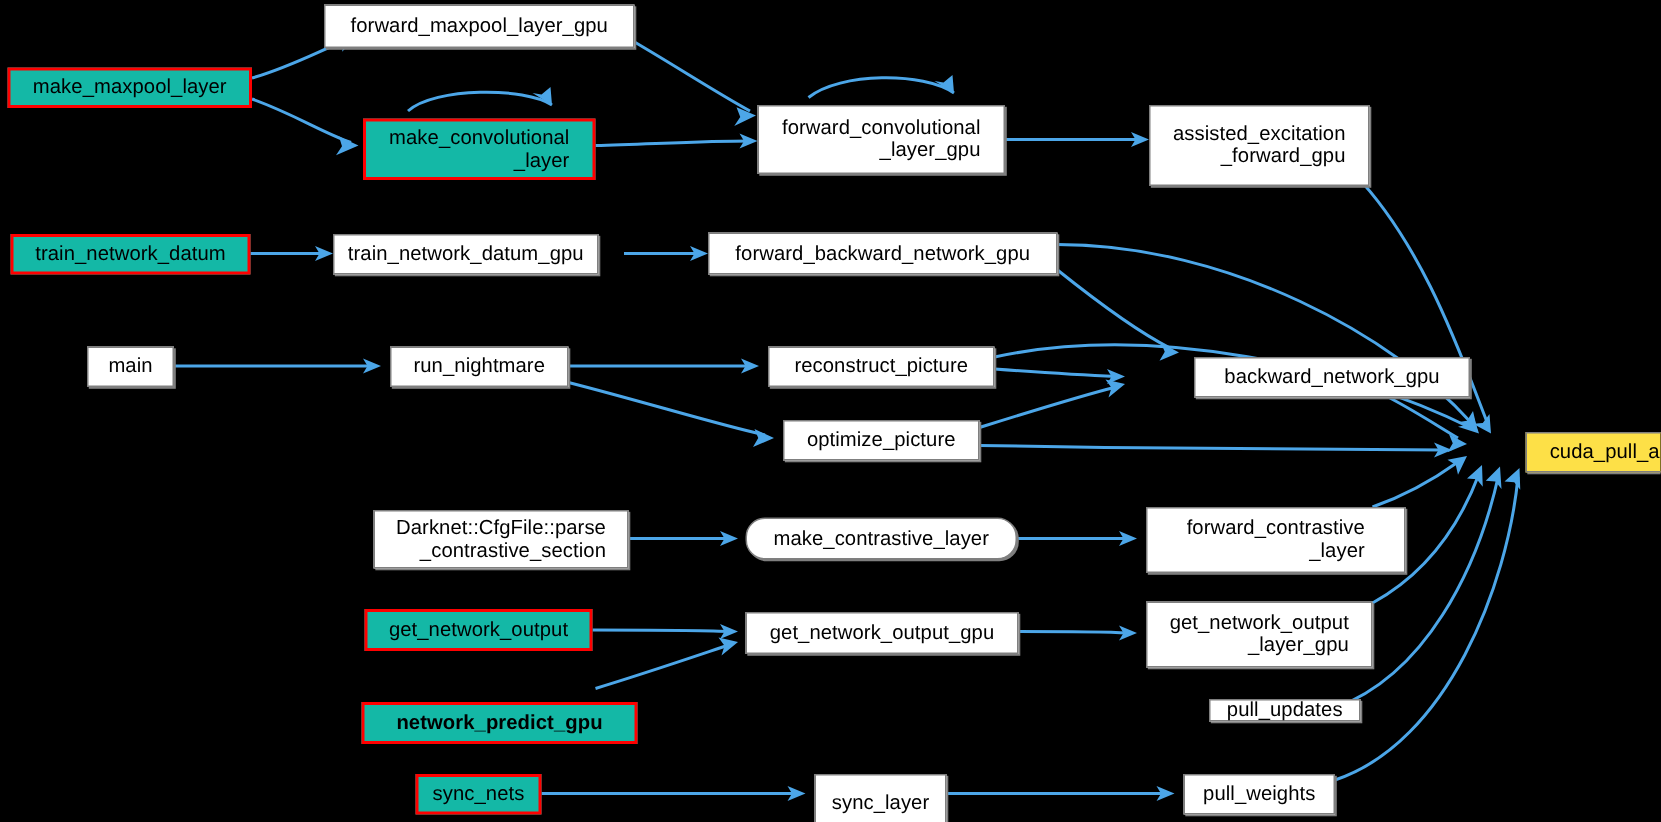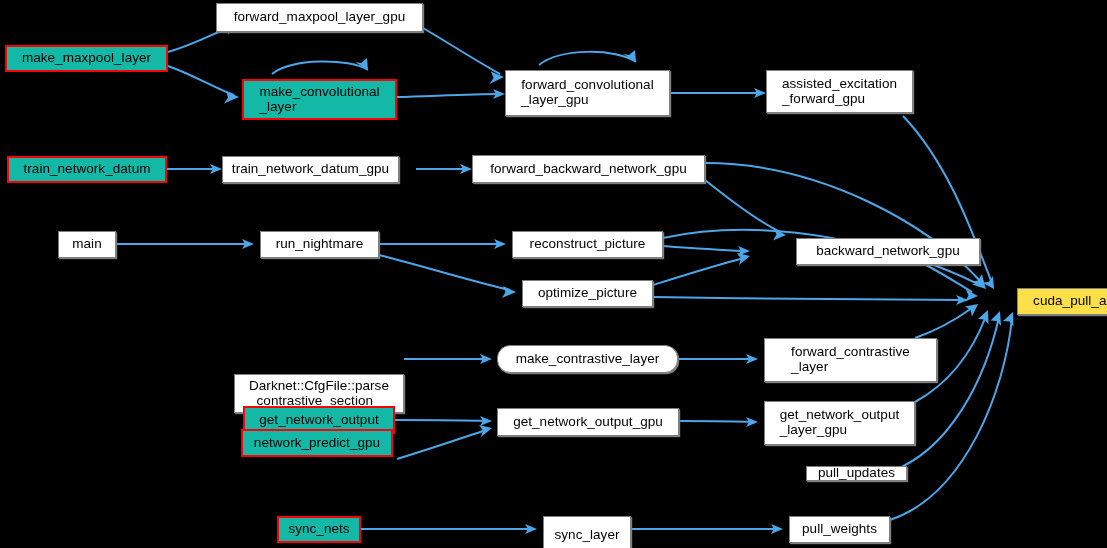--- a/index.html
+++ b/index.html
@@ -25,21 +25,21 @@
     top: 0;
     width: 1107px;
     height: 548px;
   }
   .node {
     position: absolute;
     box-sizing: border-box;
     display: flex;
     align-items: center;
     justify-content: center;
-    text-align: left;
+    text-align: right;
     line-height: 1.08;
     font-size: 13.5px;
     color: #000000;
     white-space: pre;
     letter-spacing: 0.05px;
     z-index: 5;
   }
   .node-plain {
     background: #ffffff;
     border: 1px solid #7f7f7f;
@@ -195,39 +195,39 @@
         <path class="edge-head" d="M 783,529 l -12,-5 l 3,5 l -3,5 Z" fill="#4ca6e8"></path>
       </g>
     </svg>
   <div id="node-layer">
       <div class="node node-plain" style="left: 216px; top: 3px; width: 207px; height: 29px;"><span>forward_maxpool_layer_gpu</span></div>
       <div class="node node-hot" style="left: 5px; top: 45px; width: 163px; height: 27px;"><span>make_maxpool_layer</span></div>
       <div class="node node-hot" style="left: 242px; top: 79px; width: 155px; height: 41px;"><span>make_convolutional
 _layer</span></div>
       <div class="node node-plain" style="left: 505px; top: 70px; width: 165px; height: 46px;"><span>forward_convolutional
 _layer_gpu</span></div>
-      <div class="node node-plain" style="left: 766px; top: 70px; width: 147px; height: 43px;"><span>assisted_excitation
+      <div class="node node-plain" style="left: 766px; top: 70px; width: 147px; height: 54px;"><span>assisted_excitation
 _forward_gpu</span></div>
       <div class="node node-hot" style="left: 7px; top: 156px; width: 160px; height: 27px;"><span>train_network_datum</span></div>
       <div class="node node-plain" style="left: 222px; top: 156px; width: 177px; height: 27px;"><span>train_network_datum_gpu</span></div>
       <div class="node node-plain" style="left: 472px; top: 155px; width: 233px; height: 28px;"><span>forward_backward_network_gpu</span></div>
       <div class="node node-plain" style="left: 58px; top: 231px; width: 58px; height: 27px;"><span>main</span></div>
       <div class="node node-plain" style="left: 260px; top: 231px; width: 119px; height: 27px;"><span>run_nightmare</span></div>
       <div class="node node-plain" style="left: 512px; top: 231px; width: 151px; height: 27px;"><span>reconstruct_picture</span></div>
       <div class="node node-plain" style="left: 796px; top: 238px; width: 184px; height: 27px;"><span>backward_network_gpu</span></div>
       <div class="node node-plain" style="left: 522px; top: 280px; width: 131px; height: 27px;"><span>optimize_picture</span></div>
       <div class="node node-current" style="left: 973px; top: 288px; width: 129px; height: 27px;"><span>cuda_pull_array</span></div>
-      <div class="node node-plain" style="left: 234px; top: 340px; width: 170px; height: 39px; margin-top: 34px;"><span>Darknet::CfgFile::parse
+      <div class="node node-plain" style="left: 249px; top: 340px; width: 170px; height: 39px;"><span>Darknet::CfgFile::parse
 _contrastive_section</span></div>
       <div class="node node-plain" style="left: 497px; top: 345px; width: 181px; height: 28px; border-radius: 13px;"><span>make_contrastive_layer</span></div>
       <div class="node node-plain" style="left: 764px; top: 338px; width: 173px; height: 44px;"><span>forward_contrastive
 _layer</span></div>
       <div class="node node-hot" style="left: 243px; top: 406px; width: 152px; height: 28px;"><span>get_network_output</span></div>
       <div class="node node-plain" style="left: 497px; top: 408px; width: 182px; height: 28px;"><span>get_network_output_gpu</span></div>
       <div class="node node-plain" style="left: 764px; top: 401px; width: 151px; height: 44px;"><span>get_network_output
 _layer_gpu</span></div>
-      <div class="node node-hot" style="left: 241px; top: 429px; width: 152px; height: 28px;"><span>network_predict_gpu</span></div>
+      <div class="node node-hot" style="left: 241px; top: 468px; width: 184px; height: 28px; font-weight: bold;"><span>network_predict_gpu</span></div>
       <div class="node node-plain" style="left: 806px; top: 466px; width: 101px; height: 15px;"><span>pull_updates</span></div>
       <div class="node node-hot" style="left: 277px; top: 516px; width: 84px; height: 27px;"><span>sync_nets</span></div>
       <div class="node node-plain" style="left: 543px; top: 516px; width: 88px; height: 38px;"><span>sync_layer</span></div>
       <div class="node node-plain" style="left: 789px; top: 516px; width: 101px; height: 27px;"><span>pull_weights</span></div>
     </div>
 </div>
 
 </body></html>

